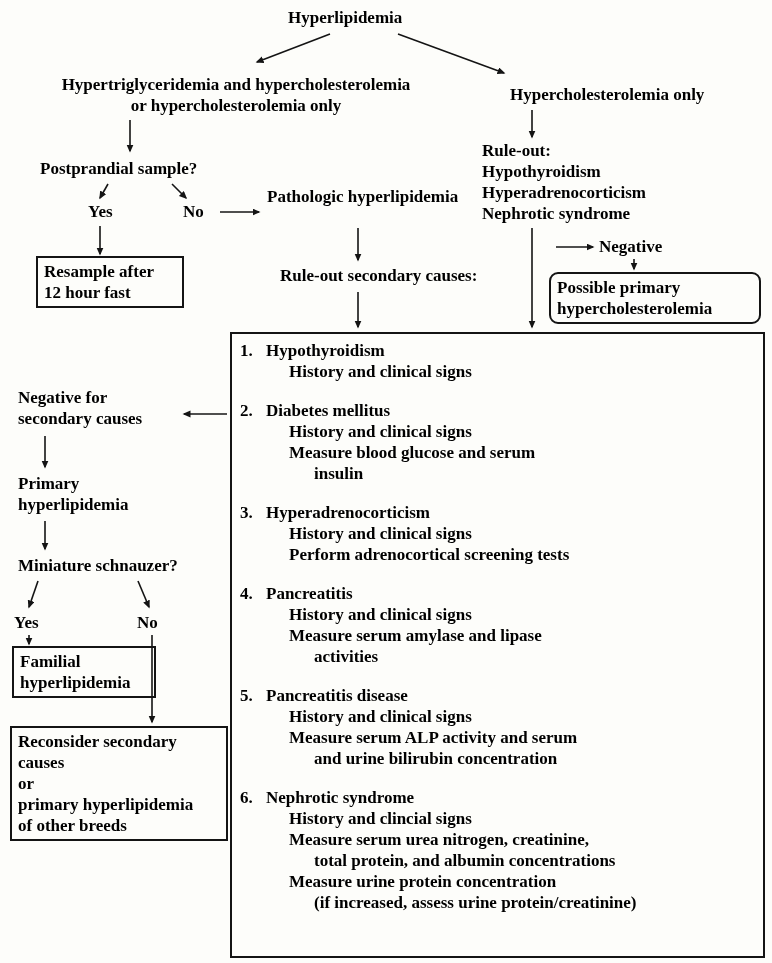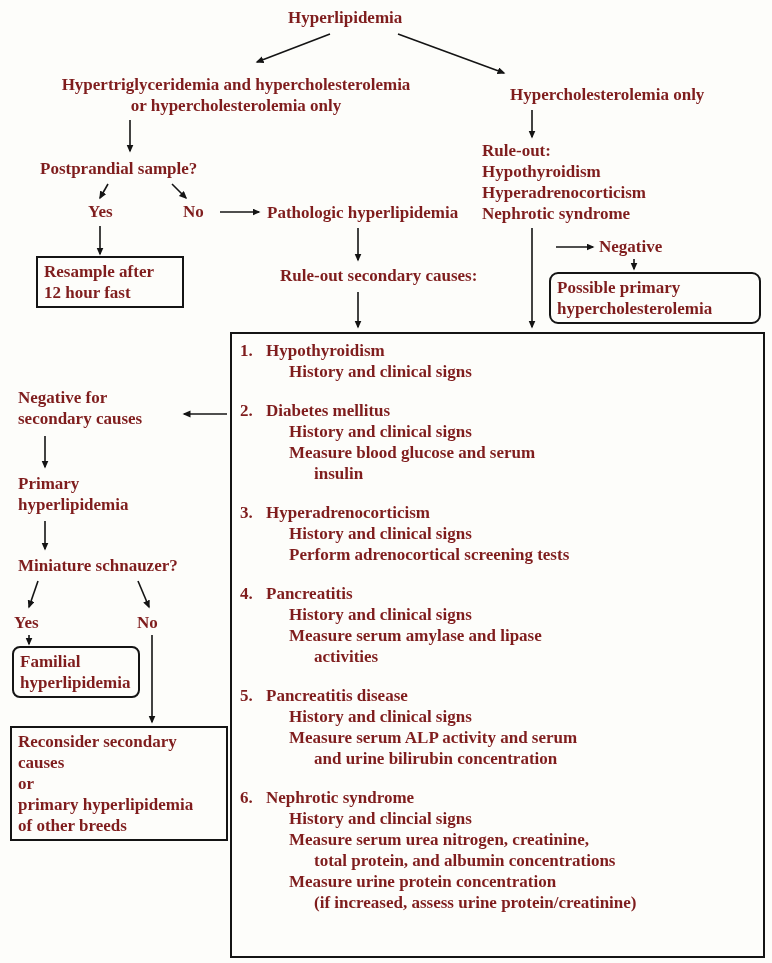--- a/index.html
+++ b/index.html
@@ -42,21 +42,21 @@
   .cause { display: flex; margin-bottom: 18px; }
   .cause:last-child { margin-bottom: 0; }
   .cause-num { flex: 0 0 26px; width: 26px; }
   .cause-body { flex: 1; }
   .cause-line.ind1 { padding-left: 23px; }
   .cause-line.ind2 { padding-left: 48px; }
 </style>
 </head>
 <body>
 
-<div class="canvas" style="background: rgb(253, 253, 250); color: #7f1d1d;">
+<div class="canvas" style="background: rgb(253, 253, 250); color: #000000;">
 
   <svg class="arrows" viewBox="0 0 772 963">
     <defs>
       <marker id="ah" markerWidth="9" markerHeight="8" refX="6.5" refY="3.5" orient="auto" markerUnits="userSpaceOnUse">
         <path d="M0,0 L8,3.5 L0,7 z" fill="#141414"></path>
       </marker>
     </defs>
     <line x1="330" y1="34" x2="257" y2="62" stroke="#141414" stroke-width="1.6" marker-end="url(#ah)"></line>
     <line x1="398" y1="34" x2="504" y2="73" stroke="#141414" stroke-width="1.6" marker-end="url(#ah)"></line>
     <line x1="130" y1="120" x2="130" y2="151" stroke="#141414" stroke-width="1.6" marker-end="url(#ah)"></line>
@@ -86,21 +86,21 @@
     <div>or hypercholesterolemia only</div>
   </div>
 
   <div class="node" style="left:510px; top:84px;">Hypercholesterolemia only</div>
 
   <div class="node" style="left:40px; top:158px;">Postprandial sample?</div>
 
   <div class="node" style="left:88px; top:201px;">Yes</div>
   <div class="node" style="left:183px; top:201px;">No</div>
 
-  <div class="node" style="left:267px; top:202px;">Pathologic hyperlipidemia</div>
+  <div class="node" style="left:267px; top:186px;">Pathologic hyperlipidemia</div>
 
   <div class="fbox" style="left:36px; top:256px; width:148px;">
     <div>Resample after</div>
     <div>12 hour fast</div>
   </div>
 
   <div class="node" style="left:280px; top:265px;">Rule-out secondary causes:</div>
 
   <div class="node" style="left:482px; top:140px;">
     <div>Rule-out:</div>
@@ -182,21 +182,21 @@
   <div class="node" style="left:18px; top:473px;">
     <div>Primary</div>
     <div>hyperlipidemia</div>
   </div>
 
   <div class="node" style="left:18px; top:555px;">Miniature schnauzer?</div>
 
   <div class="node" style="left:14px; top:612px;">Yes</div>
   <div class="node" style="left:137px; top:612px;">No</div>
 
-  <div class="fbox" style="left:12px; top:646px; width:128px;border-radius:8px;">
+  <div class="fbox" style="left:12px; top:646px; width:144px;">
     <div>Familial</div>
     <div>hyperlipidemia</div>
   </div>
 
   <div class="fbox" style="left:10px; top:726px; width:218px;">
     <div>Reconsider secondary</div>
     <div>causes</div>
     <div>or</div>
     <div>primary hyperlipidemia</div>
     <div>of other breeds</div>

